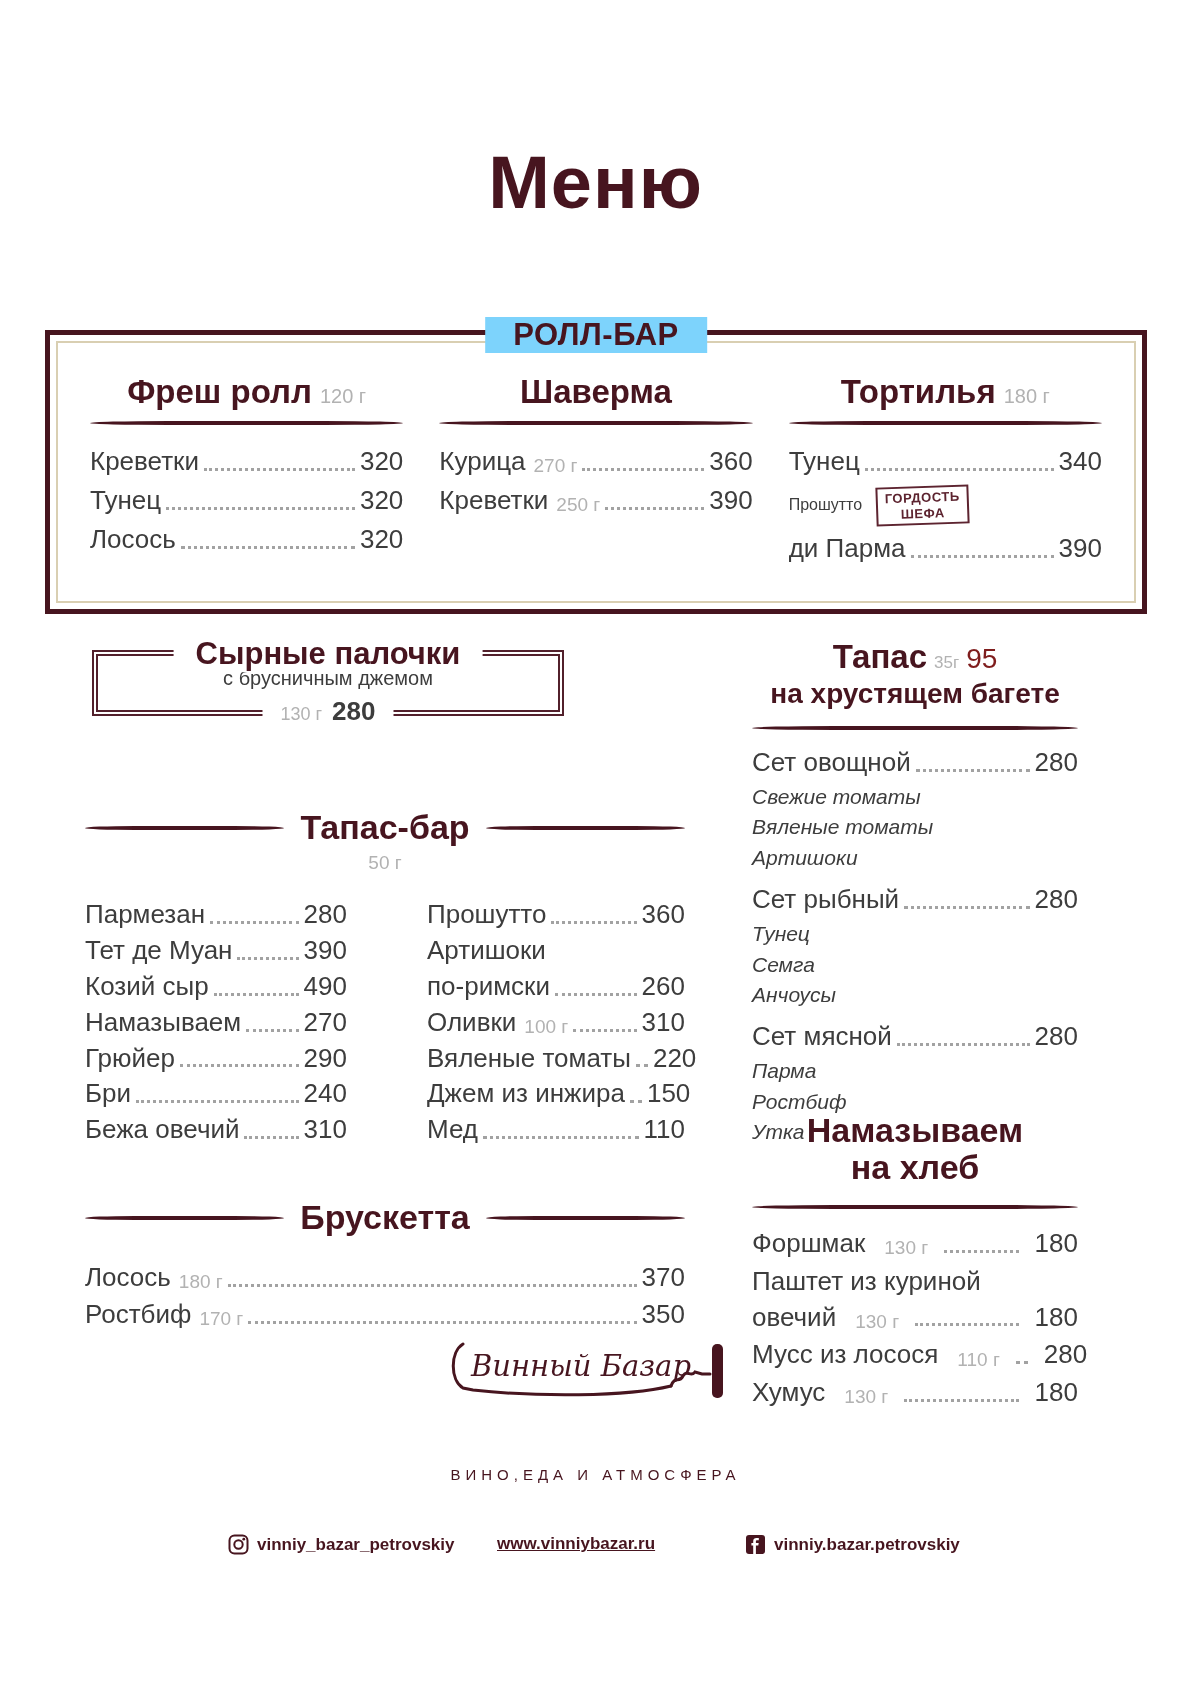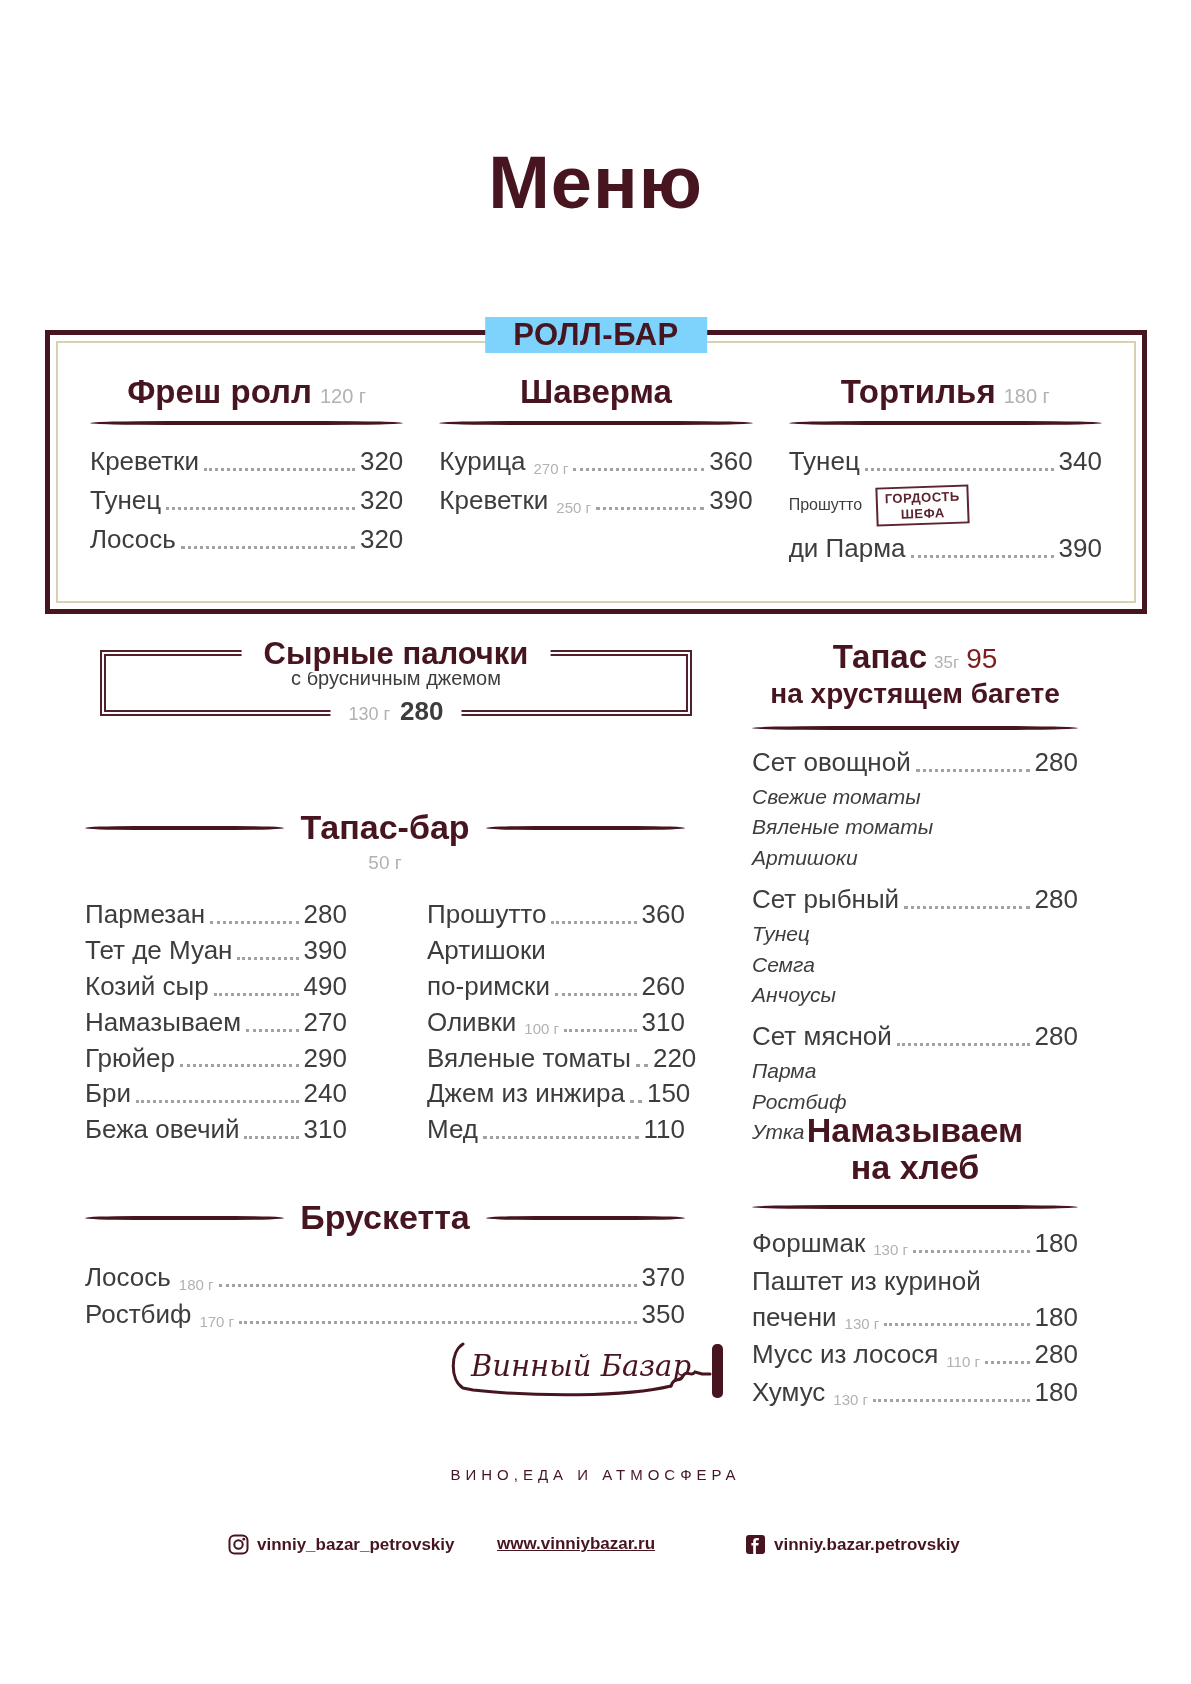--- a/index.html
+++ b/index.html
@@ -13,21 +13,21 @@
   
   .page-title {
     position:absolute; top:140px; left:0; width:100%;
     text-align:center; font-size:74px; font-weight:bold; color:#47151f;
     letter-spacing:1px;
   }
 
   
   .row { display:flex; align-items:flex-end; font-size:26px; color:#3d3d3d; line-height:1.15; }
   .nm  { white-space:nowrap; }
-  .wt  { font-size:15px; color:#b2b2b2; margin-left:8px; white-space:nowrap; }
+  .wt  { font-size:19px; color:#b2b2b2; margin-left:8px; white-space:nowrap; }
   .dots{ flex:1; border-bottom:3px dotted #a2a2a2; margin:0 5px; transform:translateY(-6px); min-width:12px; }
   .price { white-space:nowrap; }
 
   
   .brush { height:4px; background:#47151f; border-radius:50% / 100%; }
 
   
   .rollbar {
     position:absolute; left:45px; top:330px; width:1102px; height:284px;
     border:5px solid #47151f;
@@ -55,23 +55,22 @@
   .sp-top { display:flex; align-items:center; margin-top:9px; }
   .stamp {
     margin-left:14px; border:2px solid #5d2430; color:#5d2430;
     font-size:13px; font-weight:bold; text-align:center; line-height:1.2;
     padding:2px 7px; transform:rotate(-2deg); letter-spacing:0.5px;
     white-space:nowrap;
   }
 
   
   .cheese {
-    position:absolute; left:92px; top:650px; width:592px; height:66px;
+    position:absolute; left:92px; top:650px; width:472px; height:66px;
     border:6px double #52202b;
-    margin-left:8px;
   }
   .cheese-title {
     position:absolute; top:0; left:50%; transform:translate(-50%,-55%);
     background:#ffffff; padding:0 22px; font-size:31px; font-weight:bold;
     color:#47151f; white-space:nowrap;
   }
   .cheese-sub { text-align:center; margin-top:11px; font-size:20px; color:#3d3d3d; }
   .cheese-price {
     position:absolute; bottom:0; left:50%; transform:translate(-50%,55%);
     background:#ffffff; padding:0 18px; white-space:nowrap;
@@ -105,21 +104,21 @@
 
   
   .brus { position:absolute; left:85px; top:1198px; width:600px; }
   .brus .rows { margin-top:26px; }
   .brus .row { margin-bottom:7px; }
 
   
   .spreads { position:absolute; left:752px; top:1112px; width:326px; }
   .spreads .h1, .spreads .h2 { text-align:center; font-size:34px; font-weight:bold; color:#47151f; line-height:1.1; }
   .spreads .brush { margin:18px 0 20px; }
-  .spreads .row { margin-bottom:8px; }
+  .spreads .row { margin-bottom:8px;gap:11px; }
 
   
   .logo { position:absolute; left:50%; top:1332px; transform:translateX(-50%); }
   .tagline {
     position:absolute; top:1466px; left:0; width:100%; text-align:center;
     font-size:15px; letter-spacing:5px; color:#47151f;
   }
   .social { position:absolute; top:1534px; left:0; width:100%; height:30px; }
   .social .item { position:absolute; display:flex; align-items:center; gap:8px;
     font-size:17px; font-weight:bold; color:#47151f; white-space:nowrap; }
@@ -370,21 +369,21 @@
   <div class="row">
       <span class="nm">Форшмак</span>
       <span class="wt">130 г</span>
       <span class="dots"></span>
       <span class="price">180</span>
     </div>
 
   <div style="margin-bottom:8px;">
     <div class="line1-only">Паштет из куриной</div>
     <div class="row">
-        <span class="nm">печени</span>
+        <span class="nm">овечий</span>
         <span class="wt">130 г</span>
         <span class="dots"></span>
         <span class="price">180</span>
       </div>
   </div>
 
   <div class="row">
       <span class="nm">Мусс из лосося</span>
       <span class="wt">110 г</span>
       <span class="dots"></span>

